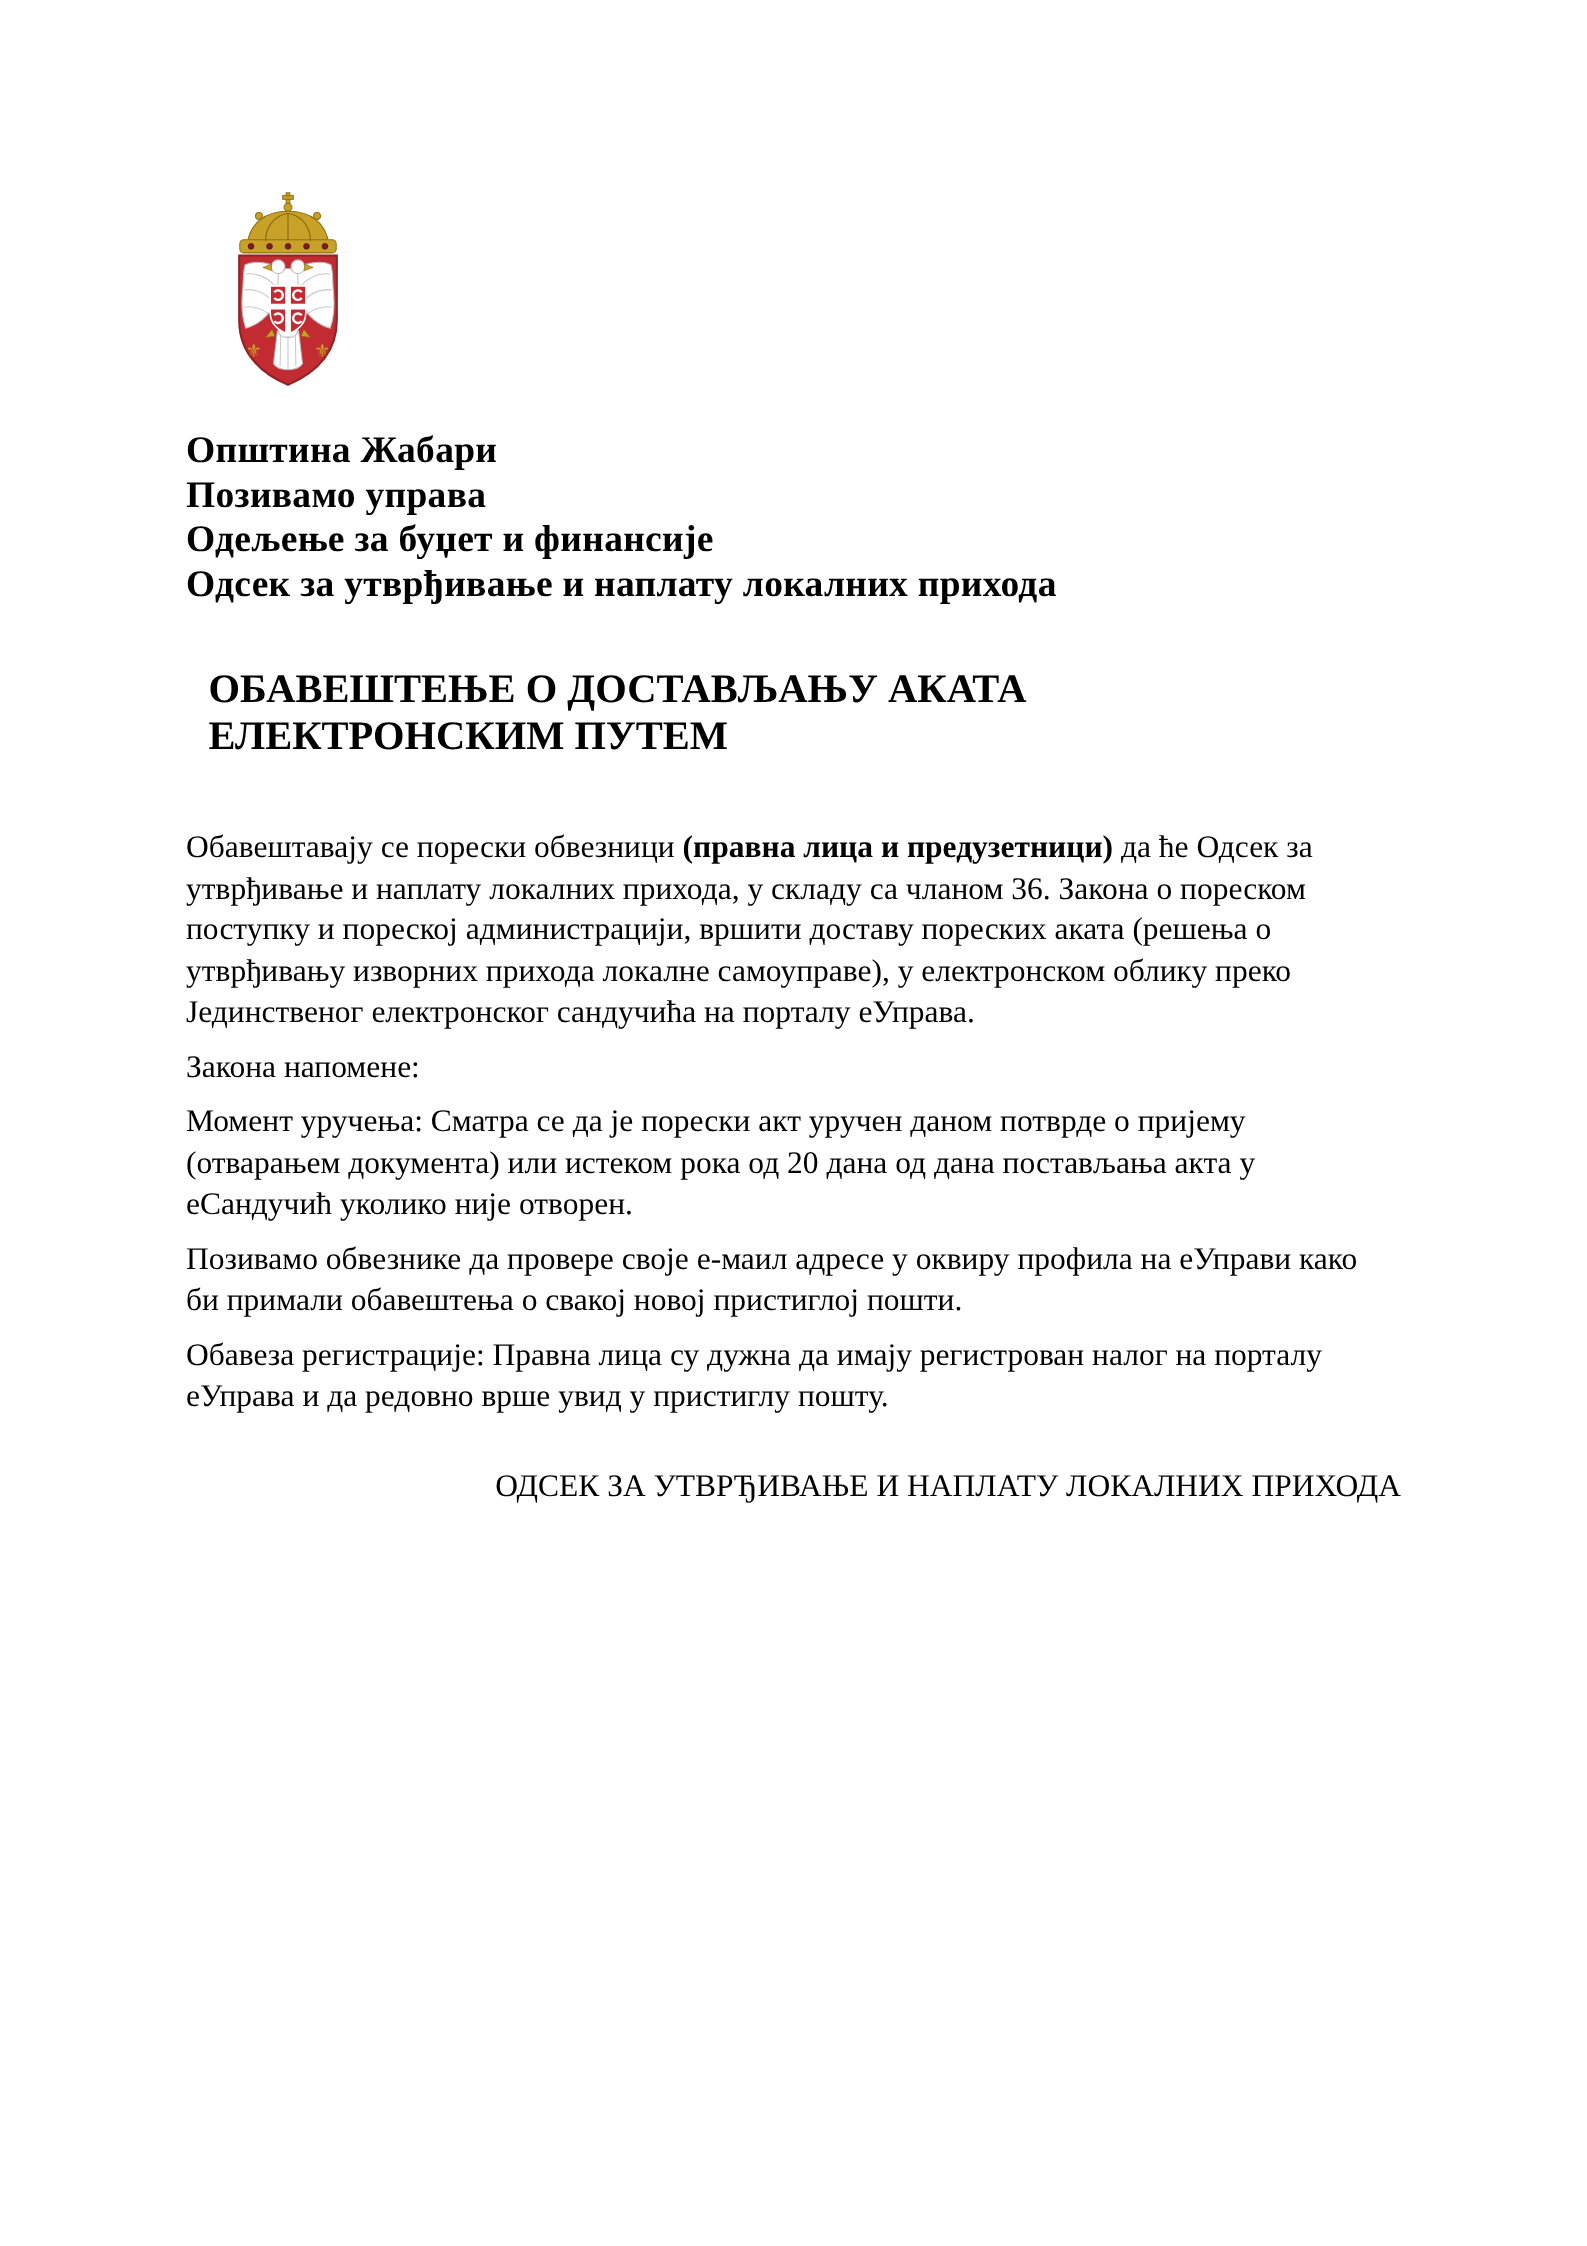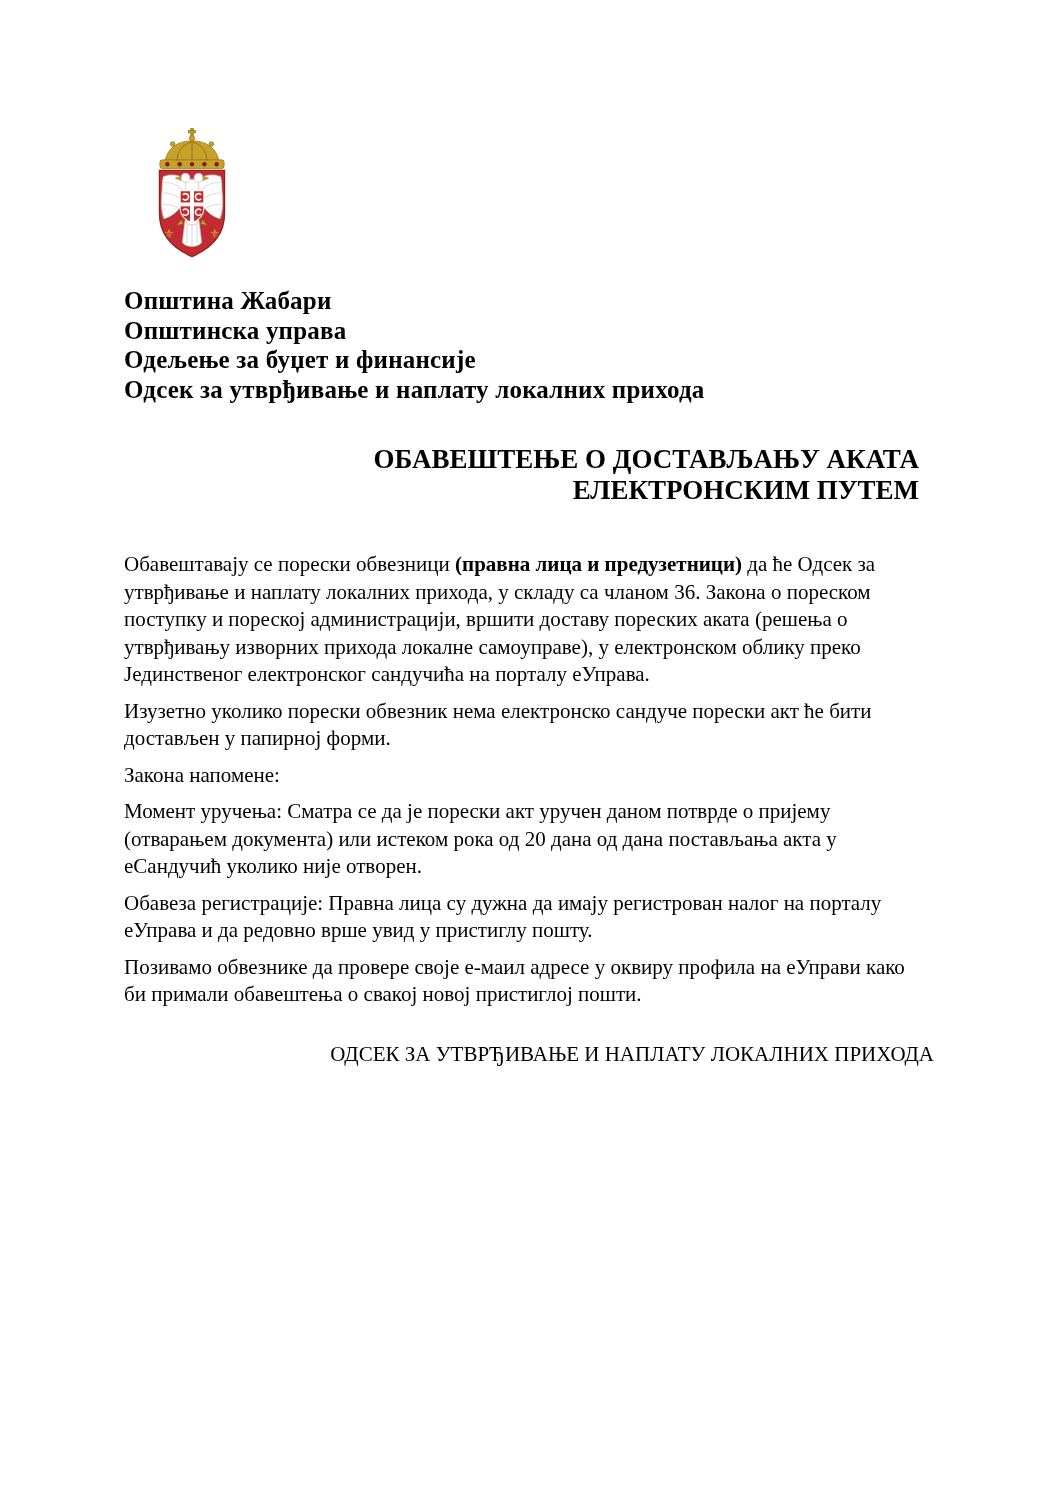--- a/index.html
+++ b/index.html
@@ -30,21 +30,21 @@
     font-size: 25px;
     line-height: 29.5px;
     letter-spacing: 0.2px;
   }
   .doc-title {
     margin: 40px auto 0 auto;
     width: 780px;
     font-size: 27px;
     line-height: 31px;
     font-weight: bold;
-    text-align: right;
+    text-align: left;
   }
   .content {
     margin-top: 45px;
     font-size: 21px;
     line-height: 27.5px;
   }
   .content p { margin: 0 16px 9px 0; }
   .signature {
     margin-top: 32px;
     font-size: 21px;
@@ -116,31 +116,30 @@
         <path d="M39.6,75.8 A3.6,3.6 0 1 1 39.6,80.2"></path>
         <path d="M60.4,75.8 A3.6,3.6 0 1 0 60.4,80.2"></path>
         <path d="M39.6,93.3 A3.6,3.6 0 1 1 39.6,97.7"></path>
         <path d="M60.4,93.3 A3.6,3.6 0 1 0 60.4,97.7"></path>
       </g>
     </svg>
   </div>
 
   <div class="letterhead">
     <div>Општина Жабари</div>
-    <div>Општинска управа</div>
+    <div>Позивамо управа</div>
     <div>Одељење за буџет и финансије</div>
     <div>Одсек за утврђивање и наплату локалних прихода</div>
   </div>
 
   <div class="doc-title">ОБАВЕШТЕЊЕ О ДОСТАВЉАЊУ АКАТА ЕЛЕКТРОНСКИМ ПУТЕМ</div>
 
   <div class="content">
     <p><span>Обавештавају се порески обвезници </span><b>(правна лица и предузетници)</b><span> да ће Одсек за утврђивање и наплату локалних прихода, у складу са чланом 36. Закона о пореском поступку и пореској администрацији, вршити доставу пореских аката (решења о утврђивању изворних прихода локалне самоуправе), у електронском облику преко Јединственог електронског сандучића на порталу еУправа.</span></p>
-    <p>Изузетно уколико порески обвезник нема електронско сандуче порески акт ће бити достављен у папирној форми.</p>
     <p>Закона напомене:</p>
     <p>Момент уручења: Сматра се да је порески акт уручен даном потврде о пријему (отварањем документа) или истеком рока од 20 дана од дана постављања акта у еСандучић уколико није отворен.</p>
+    <p>Позивамо обвезнике да провере своје е-маил адресе у оквиру профила на еУправи како би примали обавештења о свакој новој пристиглој пошти.</p>
     <p>Обавеза регистрације: Правна лица су дужна да имају регистрован налог на порталу еУправа и да редовно врше увид у пристиглу пошту.</p>
-    <p>Позивамо обвезнике да провере своје е-маил адресе у оквиру профила на еУправи како би примали обавештења о свакој новој пристиглој пошти.</p>
   </div>
 
   <div class="signature">ОДСЕК ЗА УТВРЂИВАЊЕ И НАПЛАТУ ЛОКАЛНИХ ПРИХОДА</div>
 
 </div>
 
 </body></html>

